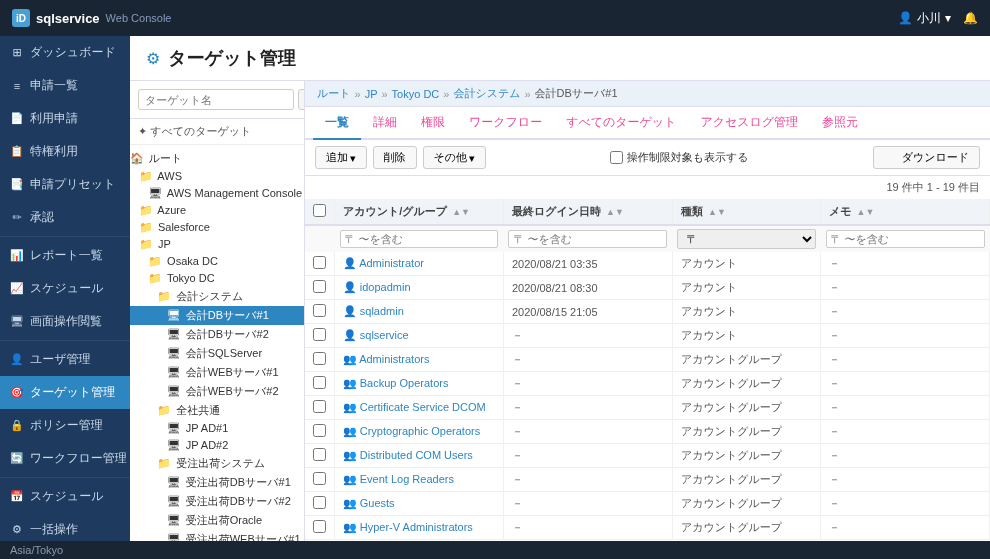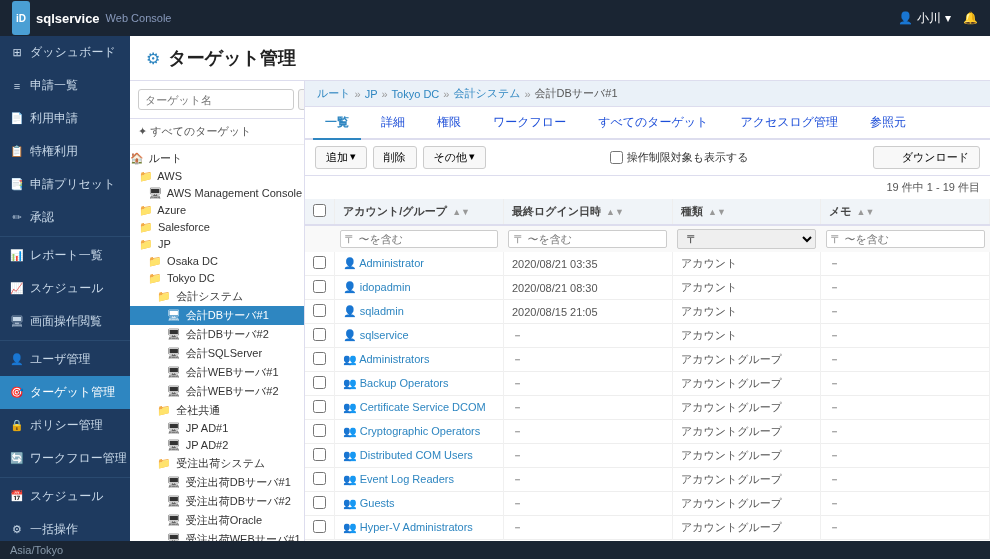--- a/index.html
+++ b/index.html
@@ -1,21 +1,21 @@
 <!DOCTYPE html>
 <html><head>
   <meta charset="utf-8">
   <style>
     * { box-sizing: border-box; margin: 0; padding: 0; }
     body { font-family: 'Meiryo', 'メイリオ', sans-serif; font-size: 12px; background: #f0f2f5; color: #333; display: flex; flex-direction: column; height: 559px; overflow: hidden; }
 
     
     .header { background: #1a2533; color: #fff; height: 36px; display: flex; align-items: center; justify-content: space-between; padding: 0 12px; flex-shrink: 0; }
     .header-logo { display: flex; align-items: center; gap: 6px; font-size: 13px; font-weight: bold; }
-    .header-logo .logo-icon { width: 18px; height: 34px; background: #4a9fd4; border-radius: 3px; display: flex; align-items: center; justify-content: center; font-size: 10px; color: #fff; font-weight: bold; }
+    .header-logo .logo-icon { width: 18px; height: 18px; background: #4a9fd4; border-radius: 3px; display: flex; align-items: center; justify-content: center; font-size: 10px; color: #fff; font-weight: bold; }
     .header-right { display: flex; align-items: center; gap: 12px; font-size: 12px; }
     .header-right .user { display: flex; align-items: center; gap: 4px; cursor: pointer; }
     .header-right .bell { cursor: pointer; }
 
     
     .main-layout { display: flex; flex: 1; overflow: hidden; }
 
     
     .sidebar { width: 130px; background: #1e3a5f; color: #c8d8e8; flex-shrink: 0; overflow-y: auto; }
     .sidebar-item { display: flex; align-items: center; gap: 6px; padding: 8px 10px; cursor: pointer; font-size: 12px; white-space: nowrap; }
@@ -47,27 +47,27 @@
 
     
     .right-panel { flex: 1; display: flex; flex-direction: column; overflow: hidden; }
 
     
     .breadcrumb { background: #eaf1f8; padding: 5px 12px; font-size: 11px; color: #555; border-bottom: 1px solid #dde; display: flex; align-items: center; gap: 4px; flex-wrap: wrap; }
     .breadcrumb .sep { color: #999; }
     .breadcrumb a { color: #2e86c1; text-decoration: none; }
 
     
-    .tabs { background: #fff; border-bottom: 2px solid #dde; display: flex; gap: 8px; padding: 0 8px; }
-    .tab { padding: 7px 12px; cursor: pointer; font-size: 12px; color: #1d4ed8; border-bottom: 2px solid transparent; margin-bottom: -2px; }
+    .tabs { background: #fff; border-bottom: 2px solid #dde; display: flex; gap: 0; padding: 0 8px; }
+    .tab { padding: 7px 12px; cursor: pointer; font-size: 12px; color: #ec4899; border-bottom: 2px solid transparent; margin-bottom: -2px; }
     .tab.active { color: #2e86c1; border-bottom-color: #2e86c1; font-weight: bold; }
 
     
     .toolbar { background: #fff; padding: 6px 10px; border-bottom: 1px solid #dde; display: flex; align-items: center; gap: 6px; }
-    .toolbar button { border: 1px solid #ccc; background: #f8f8f8; border-radius: 3px; padding: 3px 10px; cursor: pointer; font-size: 11px; display: flex; align-items: flex-start; gap: 2px; }
+    .toolbar button { border: 1px solid #ccc; background: #f8f8f8; border-radius: 3px; padding: 3px 10px; cursor: pointer; font-size: 11px; display: flex; align-items: flex-end; gap: 2px; }
     .toolbar .spacer { flex: 1; }
     .toolbar .checkbox-label { display: flex; align-items: center; gap: 4px; font-size: 11px; }
     .toolbar .download-btn { background: #f8f8f8; padding-left: 28px; }
     .record-count { text-align: right; padding: 4px 10px; font-size: 11px; color: #555; background: #fff; }
 
     
     .table-container { flex: 1; overflow-y: auto; background: #fff; }
     table { width: 100%; border-collapse: collapse; font-size: 11px; }
     thead th { background: #f0f4f8; padding: 5px 8px; text-align: left; border-bottom: 2px solid #dde; border-right: 1px solid #eee; color: #444; font-weight: bold; white-space: nowrap; }
     thead th:first-child { width: 28px; }

